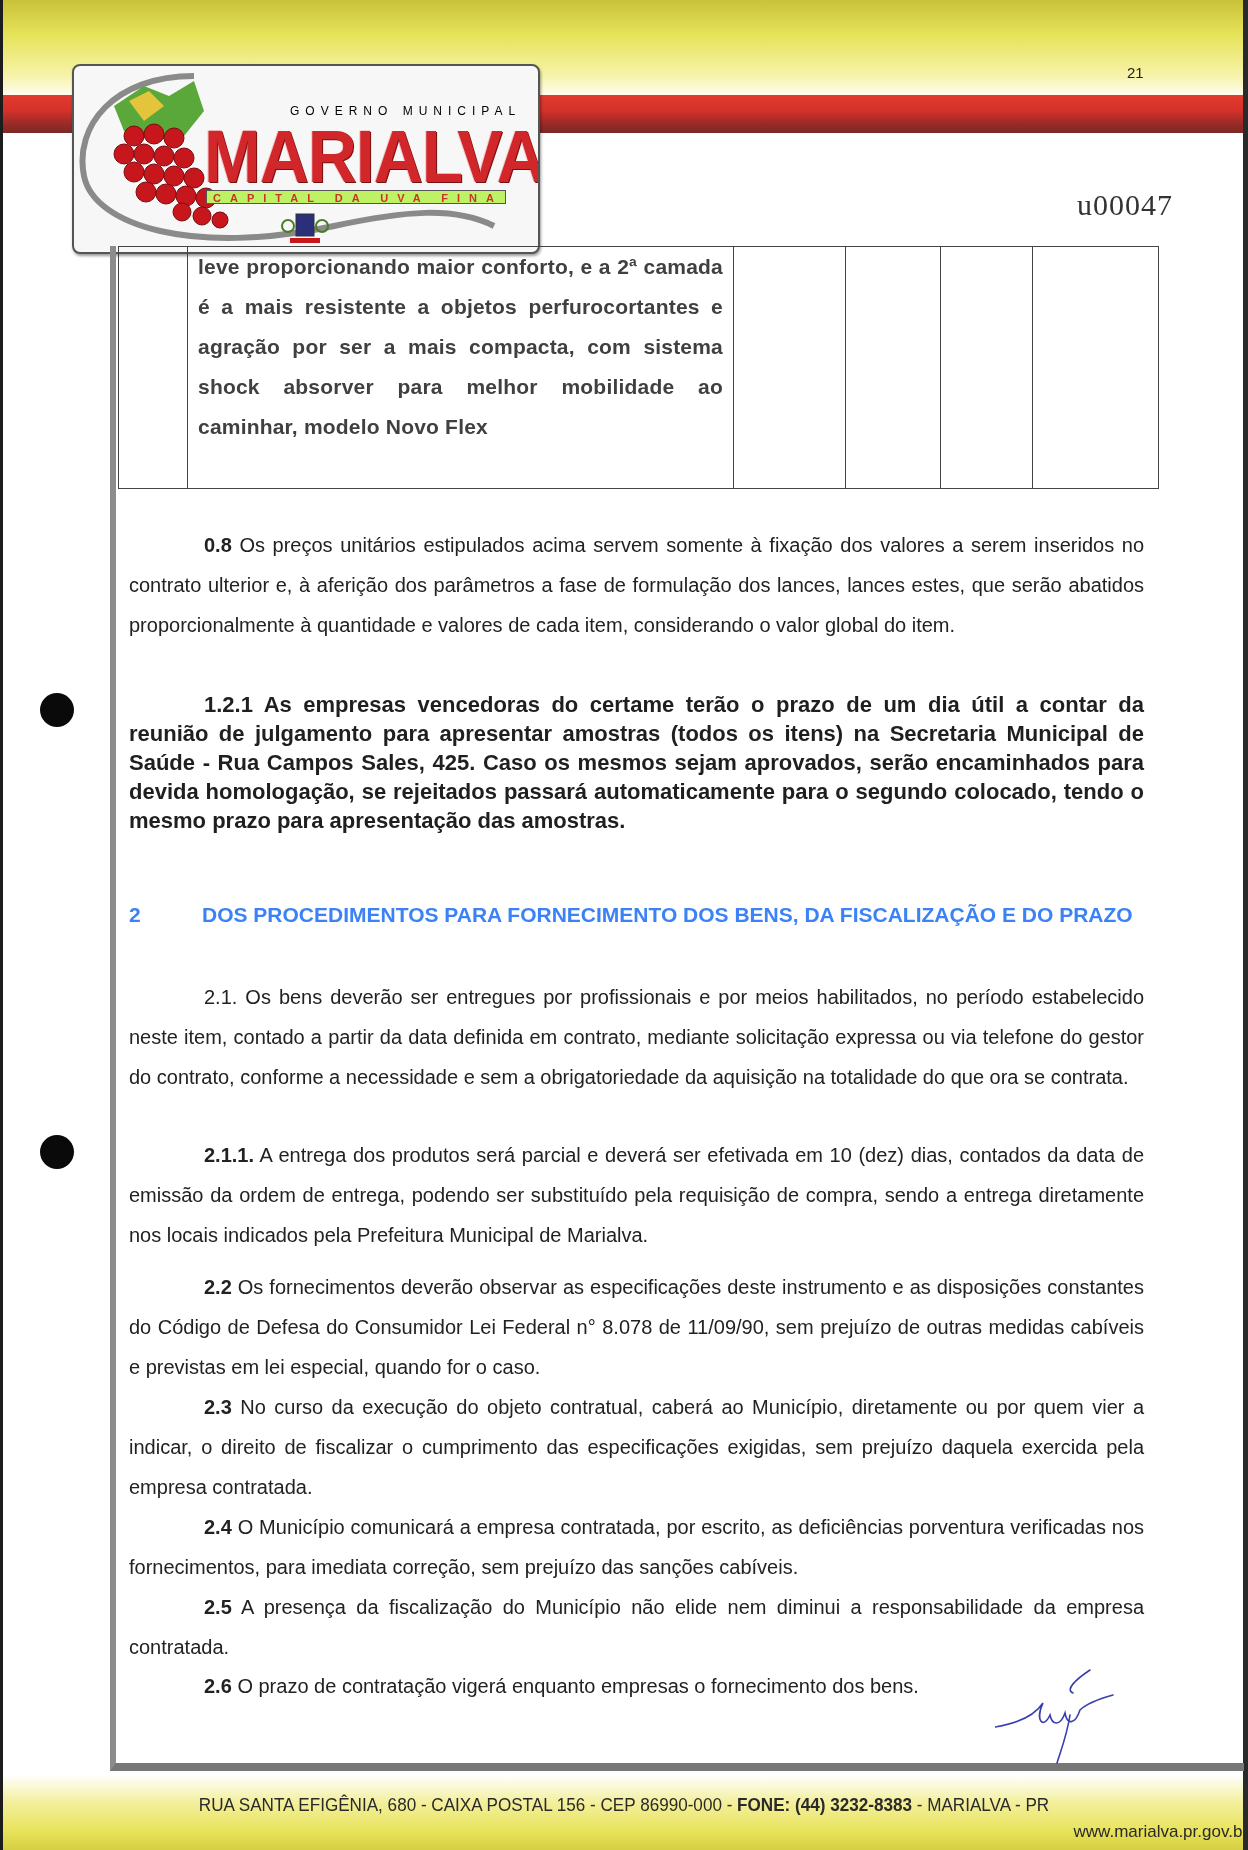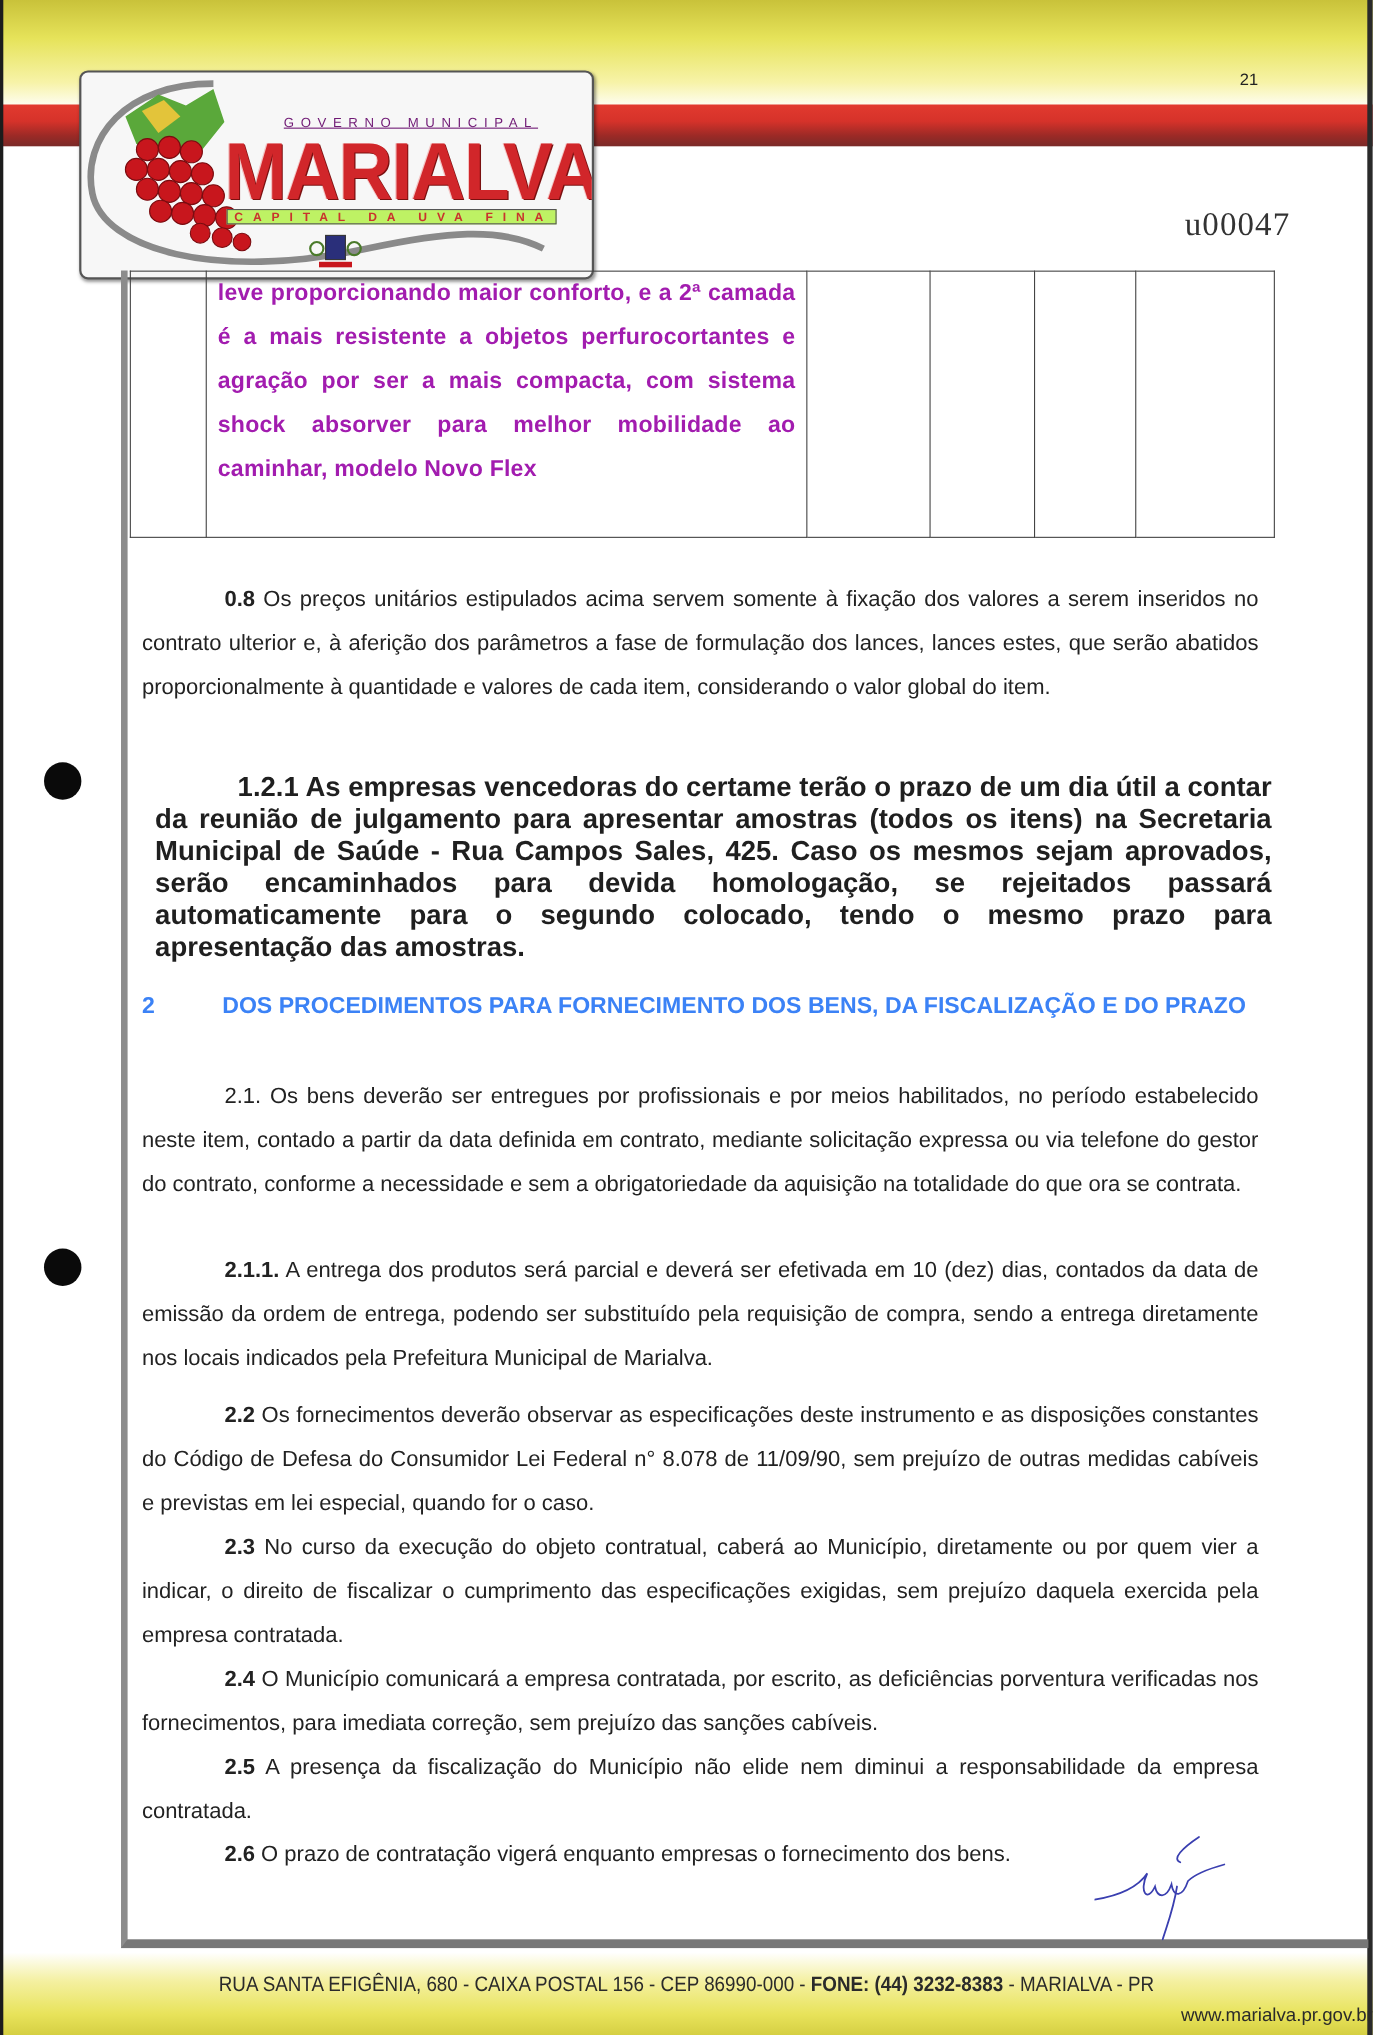--- a/index.html
+++ b/index.html
@@ -36,21 +36,21 @@
     font-size: 30px; color: #333; letter-spacing: 1px; margin-left: 36px;
   }
   
   .logo-card {
     position: absolute; left: 72px; top: 64px; width: 464px; height: 186px;
     background: #f7f7f7; border: 2px solid #555; border-radius: 8px;
     box-shadow: 1px 2px 3px rgba(0,0,0,0.4); overflow: hidden;
   }
   .logo-card svg { position: absolute; left: 0; top: 0; }
   .logo-gov {
-    position: absolute; left: 184px; top: 38px; font-size: 12px; letter-spacing: 6px; color: #701a75; text-decoration: underline;
+    position: absolute; left: 216px; top: 38px; font-size: 12px; letter-spacing: 6px; color: #000000;
   }
   .logo-name {
     position: absolute; left: 130px; top: 48px; font-size: 68px; font-weight: bold; color: #d1262a;
     letter-spacing: -1px; text-shadow: 1px 1px 0 #7a1010, -1px 0 0 #f3c3c3;
     font-family: "Liberation Sans", sans-serif; transform: scaleY(1.08); transform-origin: top left;
   }
   .logo-tagline {
     position: absolute; left: 132px; top: 124px; width: 300px; height: 14px;
     background: #bef264; border: 1px solid #555;
     font-size: 11px; letter-spacing: 9px; color: #c9332d; font-weight: bold; line-height: 14px;
@@ -63,33 +63,33 @@
     box-sizing: border-box;
   }
   
   .items-table {
     position: absolute; left: 118px; top: 246px; width: 1040px; height: 243px;
     border-collapse: collapse; table-layout: fixed;
   }
   .items-table td { border: 1px solid #444; vertical-align: top; padding: 0; }
   .desc-cell {
     font-size: 21px; font-weight: bold; line-height: 40px; text-align: justify;
-    padding: 0 10px !important; color: #a21caf; font-family: "Liberation Sans", sans-serif;
+    padding: 0 10px !important; color: #404040; font-family: "Liberation Sans", sans-serif;
     letter-spacing: 0.2px;
   }
   
   .body-text {
     position: absolute; left: 129px; width: 1015px; font-size: 20px; line-height: 40px;
     color: #222; text-align: justify; margin: 0;
   }
   .body-text b { font-weight: bold; }
   .indent { text-indent: 75px; }
   .bold-block {
-    position: absolute; left: 129px; width: 1015px; font-size: 25px; line-height: 29px;
-    font-weight: bold; color: #1f1f1f; text-align: justify; margin: 12px;
+    position: absolute; left: 129px; width: 1015px; font-size: 22px; line-height: 29px;
+    font-weight: bold; color: #1f1f1f; text-align: justify; margin: 0;
   }
   .heading {
     position: absolute; left: 129px; width: 1015px; font-size: 21px; line-height: 40px;
     font-weight: bold; color: #3b82f6; margin: 0;
   }
   .heading .num { display: inline-block; width: 73px; }
   .punch-hole {
     position: absolute; width: 34px; height: 34px; border-radius: 50%; background: #0a0a0a;
   }
   .footer-address {

